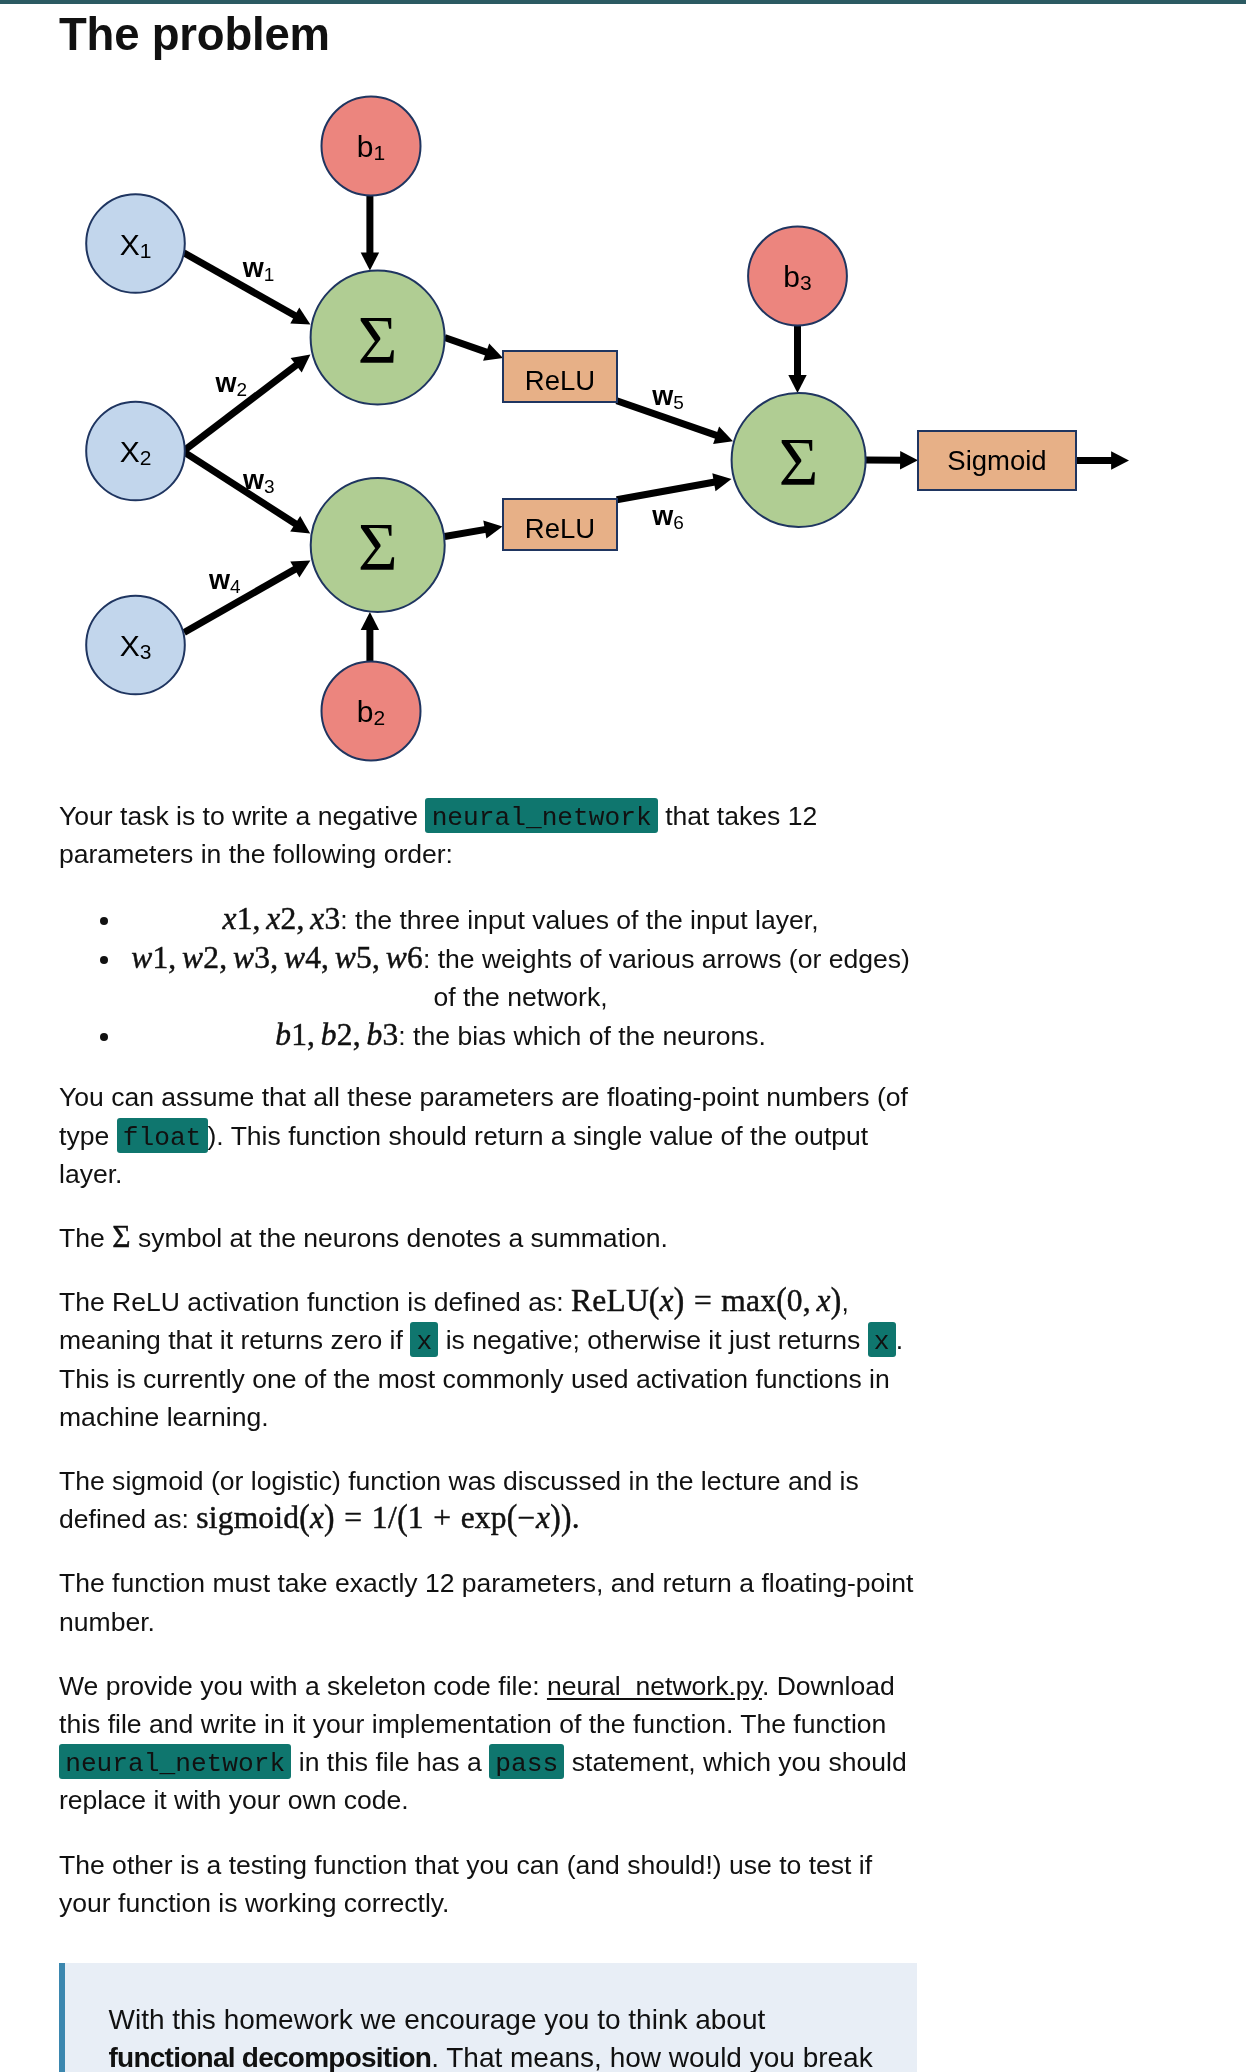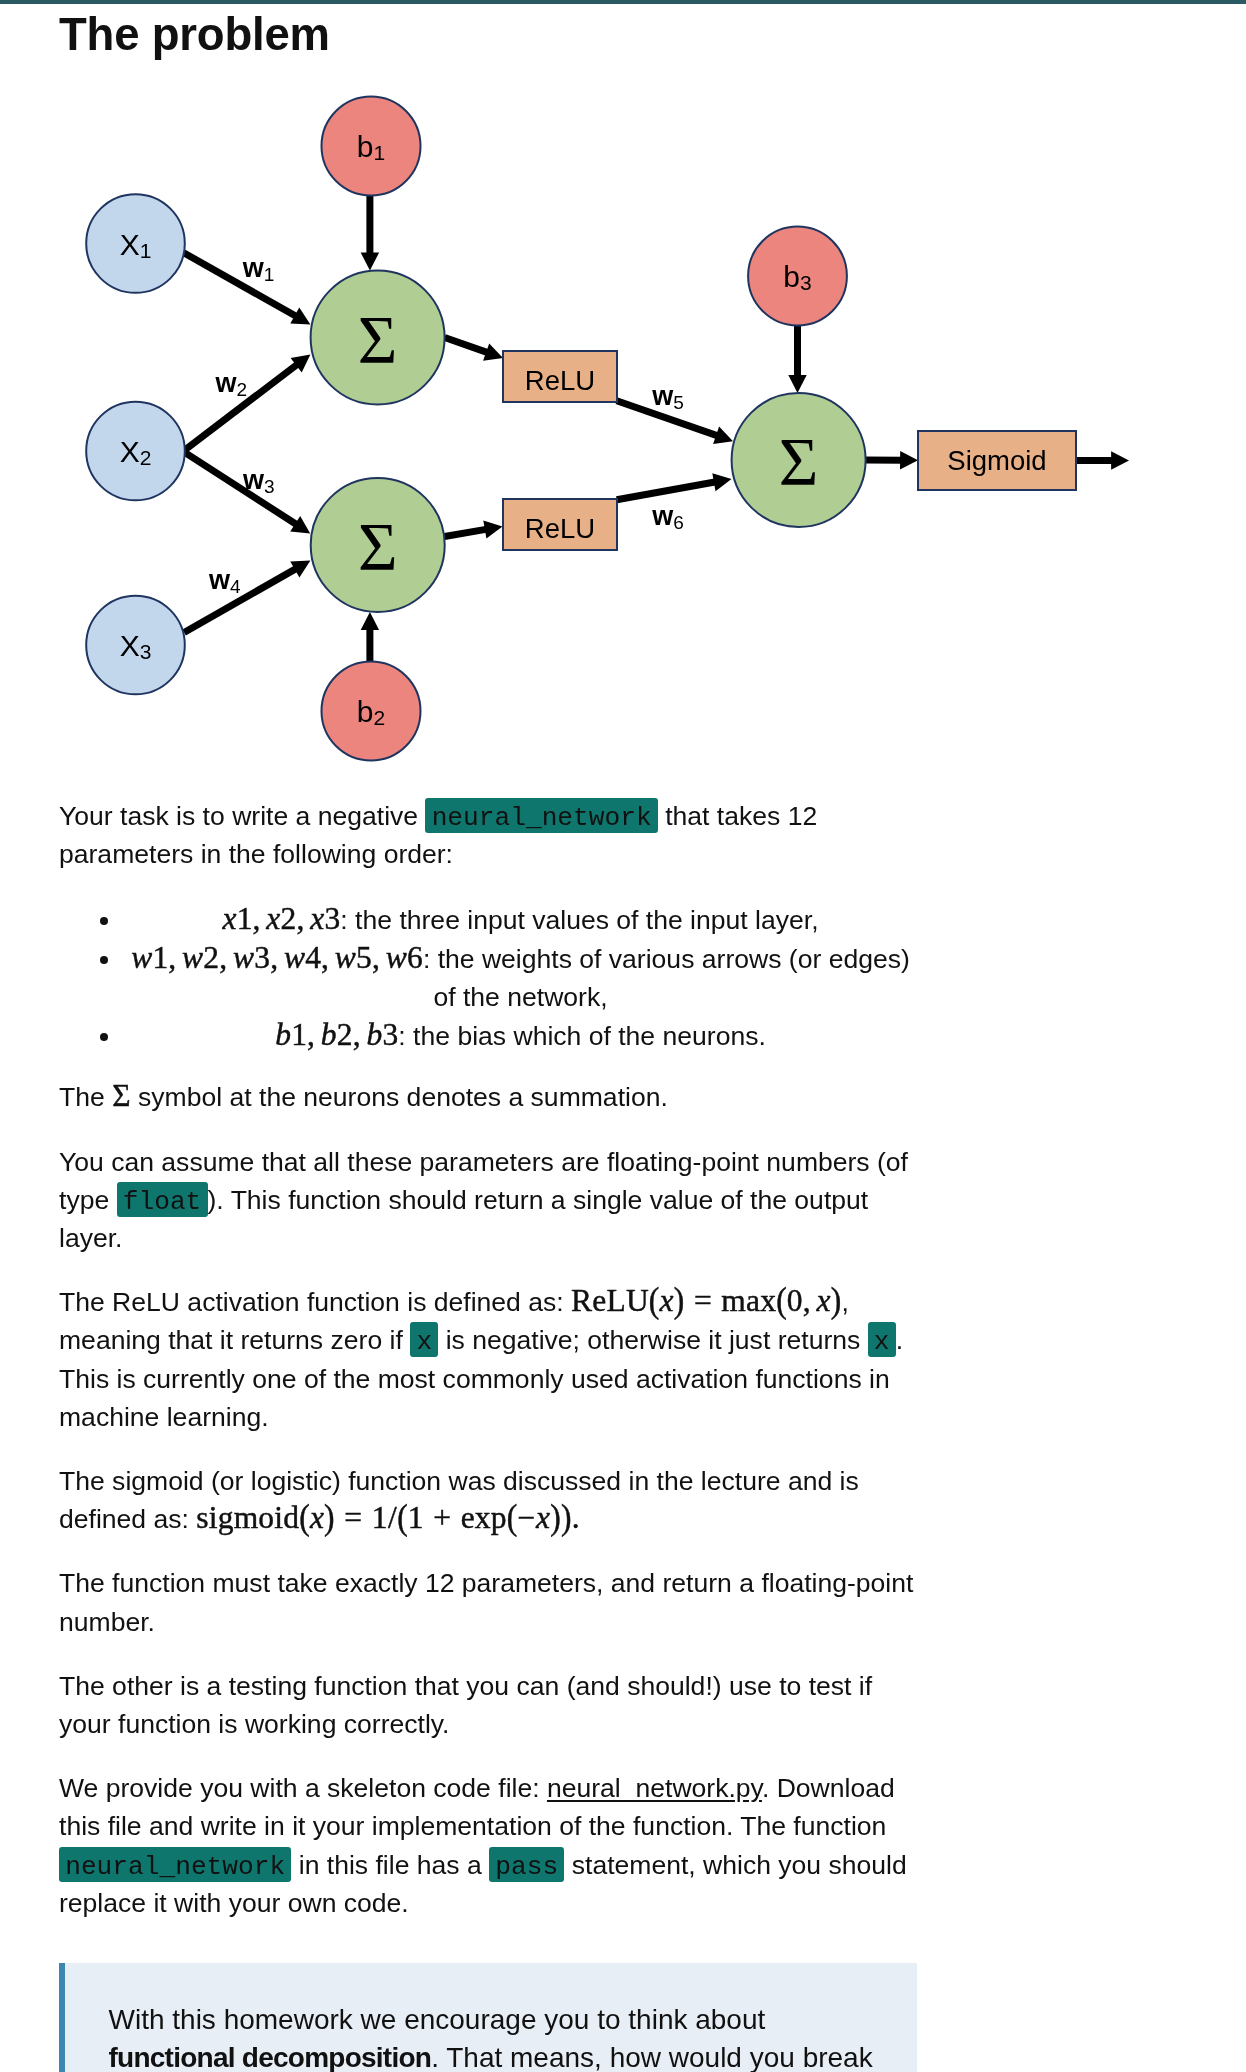--- a/index.html
+++ b/index.html
@@ -119,30 +119,30 @@
 </svg>
 
   <p><span>Your task is to write a negative </span><code>neural_network</code><span> that takes 12 parameters in the following order:</span></p>
 
   <ul>
     <li><span class="mth"><span class="v">x</span><span class="n">1</span><span class="cm">,</span><span class="v">x</span><span class="n">2</span><span class="cm">,</span><span class="v">x</span><span class="n">3</span></span><span>: the three input values of the input layer,</span></li>
     <li><span class="mth"><span class="v">w</span><span class="n">1</span><span class="cm">,</span><span class="v">w</span><span class="n">2</span><span class="cm">,</span><span class="v">w</span><span class="n">3</span><span class="cm">,</span><span class="v">w</span><span class="n">4</span><span class="cm">,</span><span class="v">w</span><span class="n">5</span><span class="cm">,</span><span class="v">w</span><span class="n">6</span></span><span>: the weights of various arrows (or edges) of the network,</span></li>
     <li><span class="mth"><span class="v">b</span><span class="n">1</span><span class="cm">,</span><span class="v">b</span><span class="n">2</span><span class="cm">,</span><span class="v">b</span><span class="n">3</span></span><span>: the bias which of the neurons.</span></li>
   </ul>
 
+  <p><span>You can assume that all these parameters are floating-point numbers (of type </span><code>float</code><span>). This function should return a single value of the output layer.</span></p>
+
   <p><span>The </span><span class="mth mup">Σ</span><span> symbol at the neurons denotes a summation.</span></p>
-
-  <p><span>You can assume that all these parameters are floating-point numbers (of type </span><code>float</code><span>). This function should return a single value of the output layer.</span></p>
 
   <p><span>The ReLU activation function is defined as: </span><span class="mth"><span class="fn">ReLU</span><span class="pr">(</span><span class="v">x</span><span class="pr">)</span><span class="op">=</span><span class="fn">max</span><span class="pr">(</span><span class="n">0</span><span class="cm">,</span><span class="v">x</span><span class="pr">)</span></span><span>, meaning that it returns zero if </span><code>x</code><span> is negative; otherwise it just returns </span><code>x</code><span>. This is currently one of the most commonly used activation functions in machine learning.</span></p>
 
   <p><span>The sigmoid (or logistic) function was discussed in the lecture and is defined as: </span><span class="mth"><span class="fn">sigmoid</span><span class="pr">(</span><span class="v">x</span><span class="pr">)</span><span class="op">=</span><span class="n">1</span><span class="sl">/</span><span class="pr">(</span><span class="n">1</span><span class="op">+</span><span class="fn">exp</span><span class="pr">(</span><span class="mn">−</span><span class="v">x</span><span class="pr">)</span><span class="pr">)</span><span>.</span></span></p>
 
   <p>The function must take exactly 12 parameters, and return a floating-point number.</p>
 
+  <p><span>We provide you with a skeleton code file: </span><a href="#">neural_network.py</a><span>. Download this file and write in it your implementation of the function. The function </span><code>neural_network</code><span> in this file has a </span><code>pass</code><span> statement, which you should replace it with your own code.</span></p>
+
   <p>The other is a testing function that you can (and should!) use to test if your function is working correctly.</p>
-
-  <p><span>We provide you with a skeleton code file: </span><a href="#">neural_network.py</a><span>. Download this file and write in it your implementation of the function. The function </span><code>neural_network</code><span> in this file has a </span><code>pass</code><span> statement, which you should replace it with your own code.</span></p>
 
   <blockquote>
     <p><span>With this homework we encourage you to think about </span><b>functional decomposition</b><span>. That means, how would you break the problem into smaller problems, for example, by defining a new function and reusing it several times, instead of writing code in a single function?</span></p>
   </blockquote>
 </div>
 
 </body></html>

